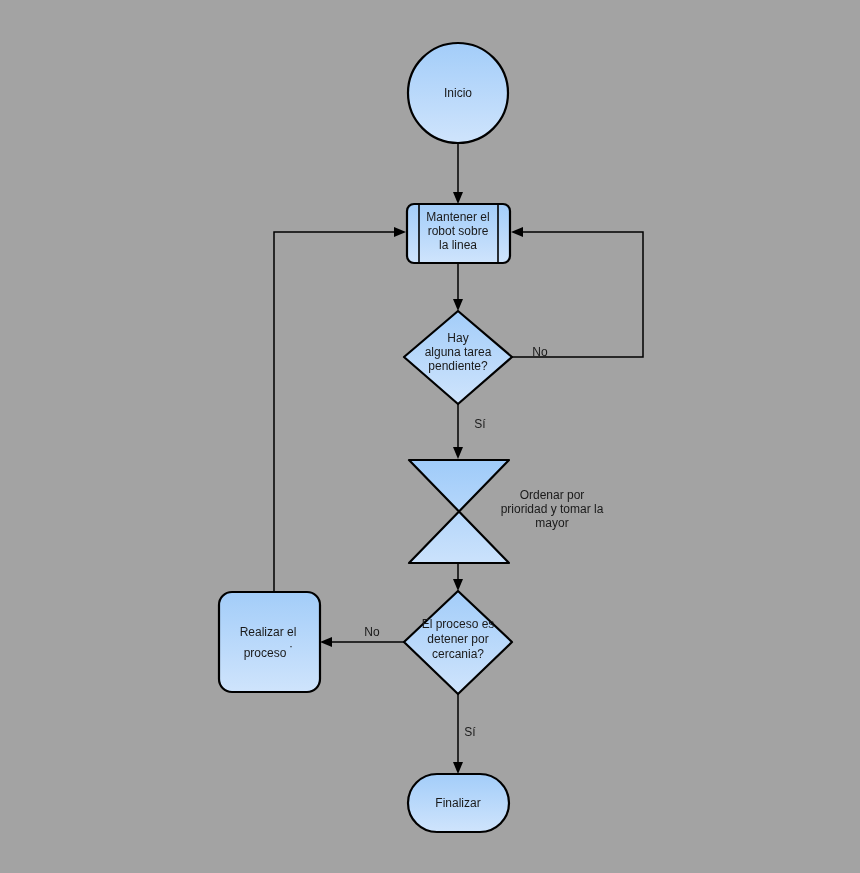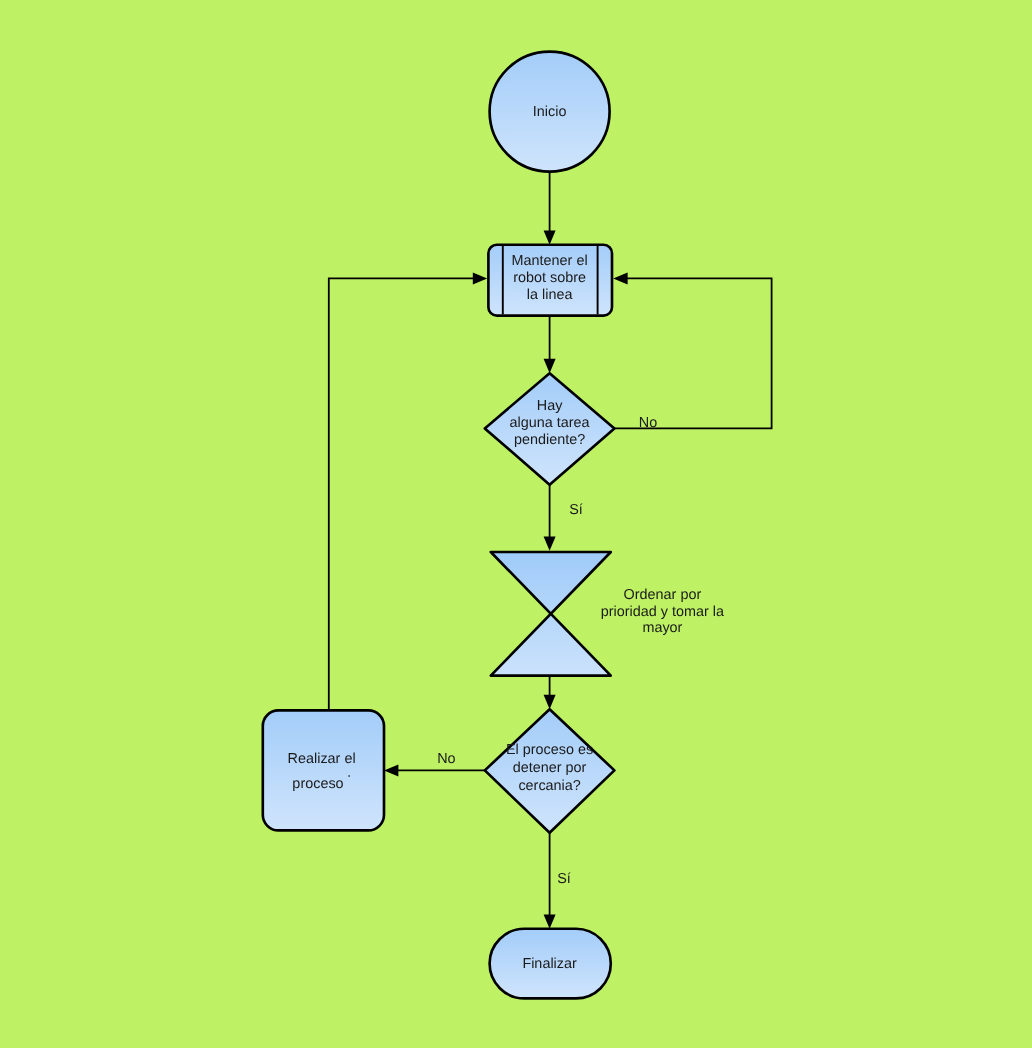--- a/index.html
+++ b/index.html
@@ -11,21 +11,21 @@
   body {
     width: 860px;
     height: 873px;
     font-family: "Liberation Sans", sans-serif;
     overflow: hidden;
   }
   #canvas {
     position: relative;
     width: 860px;
     height: 873px;
-    background: #bef264;
+    background: #a3a3a3;
   }
   #flow-svg {
     position: absolute;
     top: 0;
     left: 0;
     width: 860px;
     height: 873px;
   }
   .node-text {
     font-family: "Liberation Sans", sans-serif;

